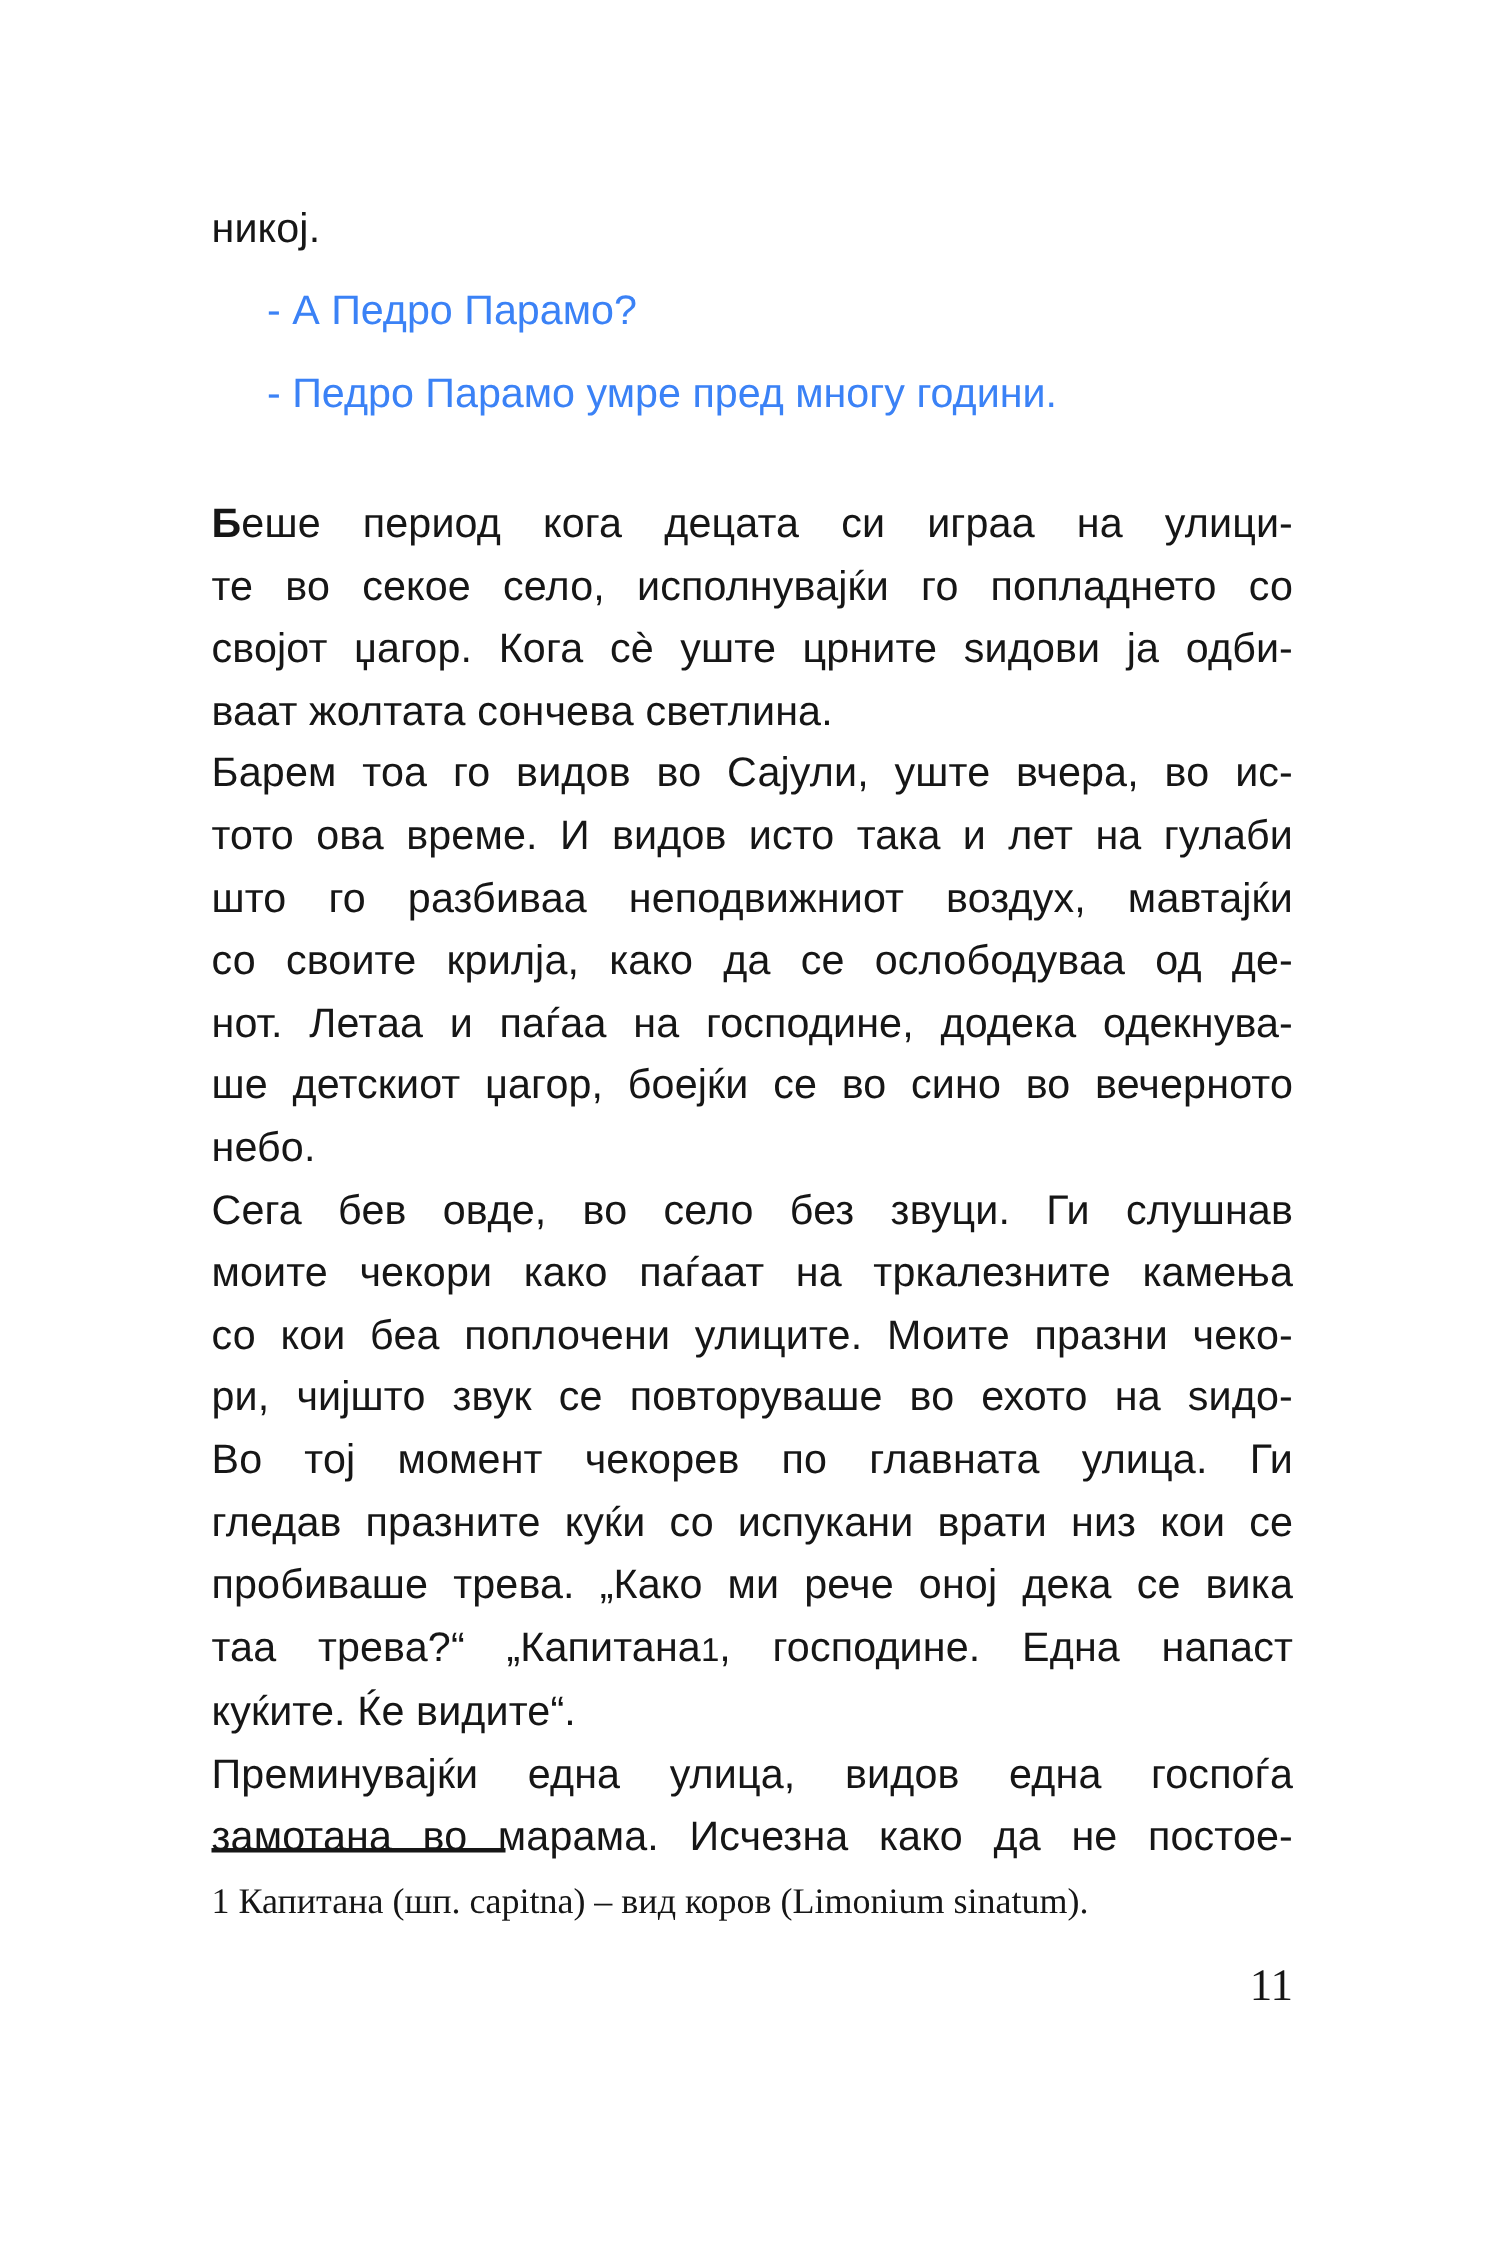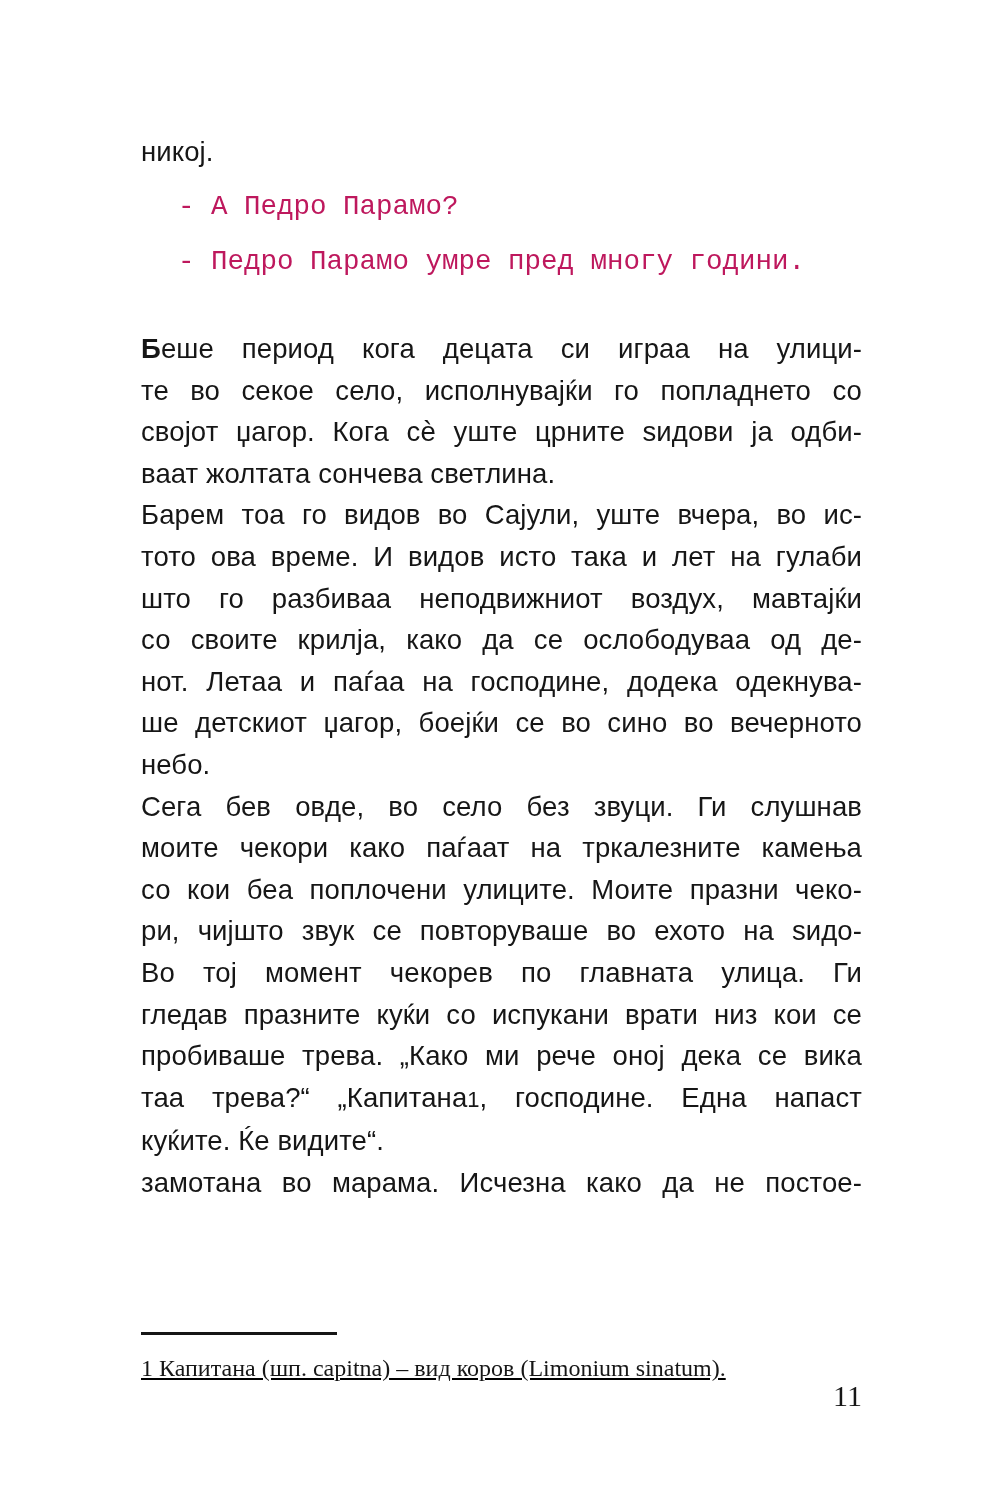--- a/index.html
+++ b/index.html
@@ -48,58 +48,57 @@
   .footnote-ref {
     font-size: 0.80em;
     vertical-align: baseline;
     letter-spacing: 0;
   }
 
   
   #opening-fragment { position: absolute; left: 141px; top: 131px; width: 721px; }
   #dialogue-block  { position: absolute; left: 141px; top: 186px; width: 721px; }
   .dialogue-line {
-    font-family: Liberation Mono, monospace;
+    font-family: Liberation Sans, sans-serif;
     font-size: 27.5px;
     line-height: 41.6px;
-    color: #be185d;
+    color: #3b82f6;
     padding-left: 37px;
     white-space: pre;
   }
   .dialogue-line + .dialogue-line { margin-top: 13px; }
 
   #prose-block { position: absolute; left: 141px; top: 328px; width: 721px; }
 
   
   #footnote-area {
     position: absolute;
     left: 141px;
-    top: 1332px;
+    top: 1232px;
     width: 721px;
-    text-decoration: underline;
   }
   .footnote-rule {
     width: 196px;
     height: 3px;
     background: #161616;
     margin: 0 0 18px 0;
   }
   .footnote-text {
     font-family: "Liberation Serif", "DejaVu Serif", serif;
     font-size: 24px;
     line-height: 30px;
     color: #161616;
     white-space: pre-wrap;
   }
 
   
   #page-number {
     position: absolute;
     right: 142px;
-    top: 1379px;
+    top: 1307px;
     font-family: "Liberation Serif", "DejaVu Serif", serif;
     font-size: 30px;
     line-height: 34px;
     color: #161616;
     text-align: right;
     font-weight: 400;
   }
 </style>
 </head>
 <body>
@@ -143,20 +142,21 @@
 
     <p class="para">
       <span class="line">Во тој момент чекорев по главната улица. Ги</span>
       <span class="line">гледав празните куќи со испукани врати низ кои се</span>
       <span class="line">пробиваше трева. „Како ми рече оној дека се вика</span>
       <span class="line"><span>таа трева?“ „Капитана</span><span class="footnote-ref">1</span><span>, господине. Една напаст</span></span>
       <span class="line last">куќите. Ќе видите“.</span>
     </p>
 
     <p class="para">
+      <span class="line">Преминувајќи една улица, видов една госпоѓа</span>
       <span class="line">замотана во марама. Исчезна како да не постое-</span>
     </p>
 
   </div>
 
   <div id="footnote-area">
     <div class="footnote-rule"></div>
     <div class="footnote-text">1 Капитана (шп. capitna) – вид коров (Limonium sinatum).</div>
   </div>
 

